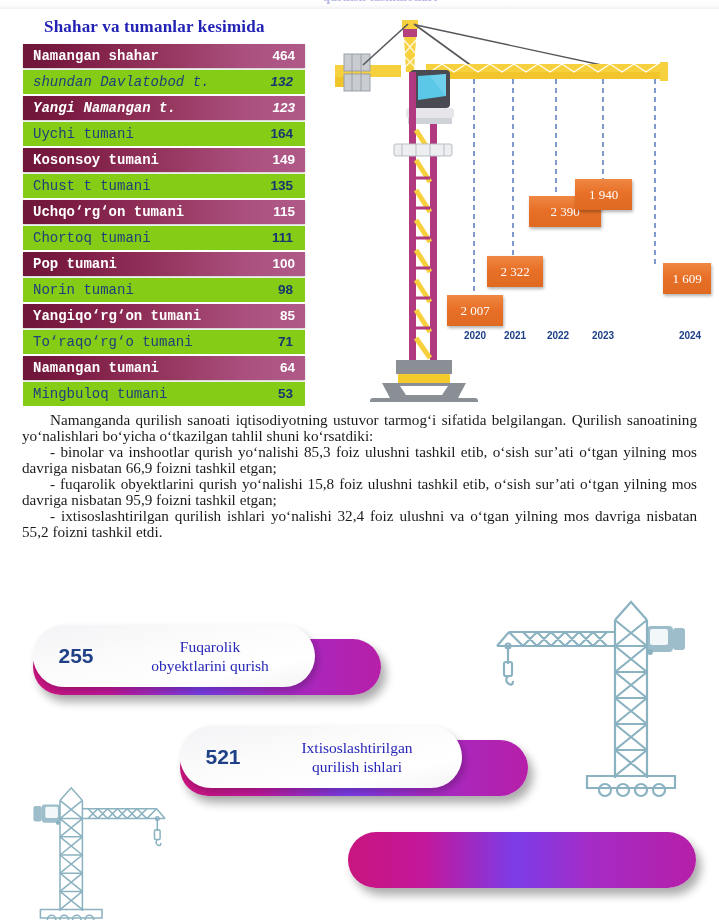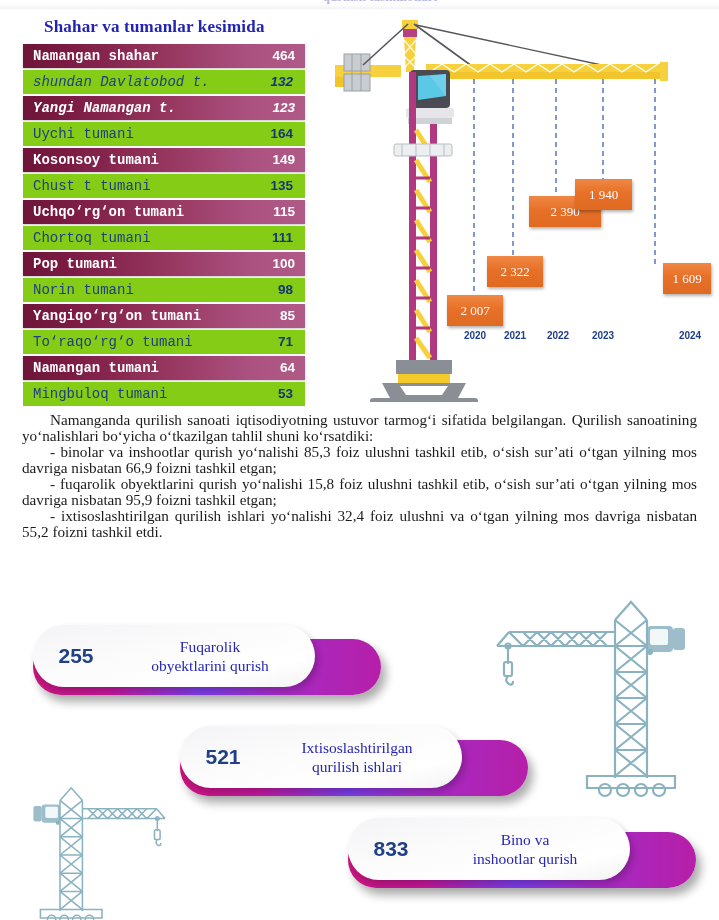--- a/index.html
+++ b/index.html
@@ -363,23 +363,16 @@
         <div class="num">521</div>
         <div class="cap">
           <span>Ixtisoslashtirilgan</span><br>
           <span>qurilish ishlari</span>
         </div>
       </div>
     </div>
 
     <div class="pill" style="left:348px;top:818px;width:348px;">
       <div class="back" style="width:348px;"></div>
-      <div class="front" style="width:282px;">
-        <div class="num">833</div>
-        <div class="cap">
-          <span>Bino va</span><br>
-          <span>inshootlar qurish</span>
-        </div>
-      </div>
     </div>
 
   </div>
 </div>
 
 </body></html>

